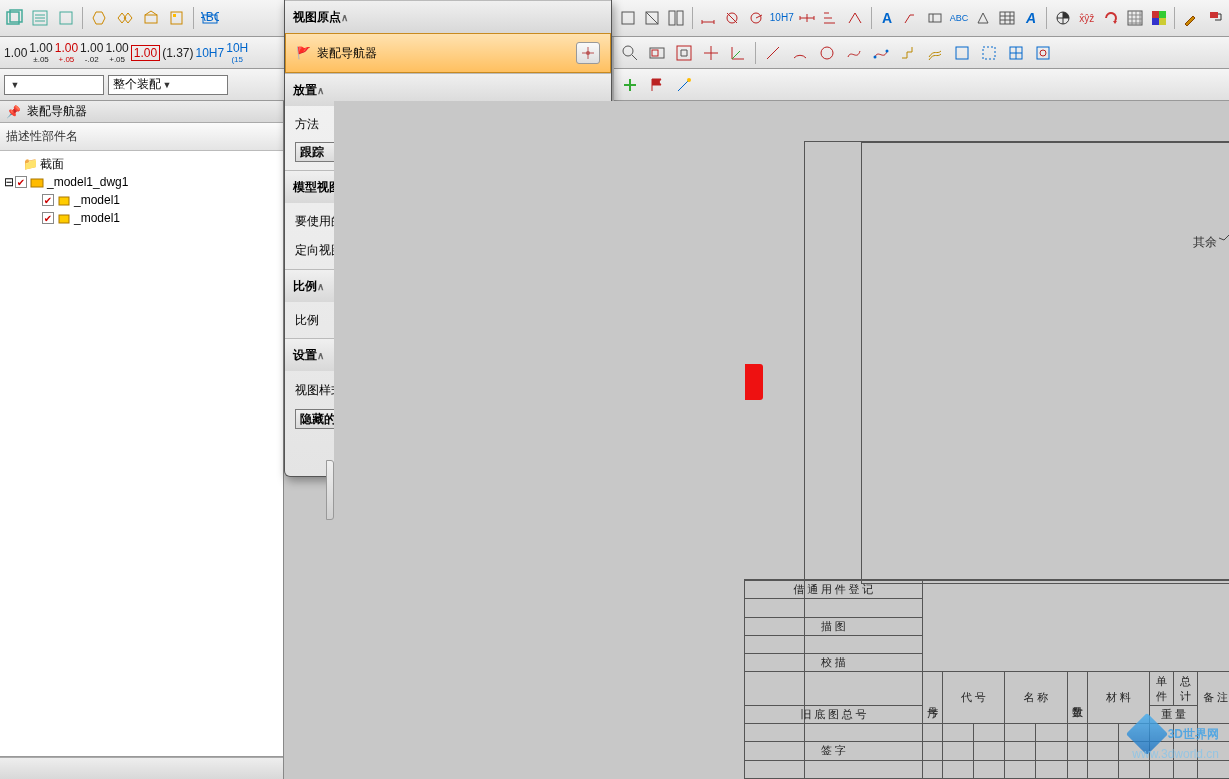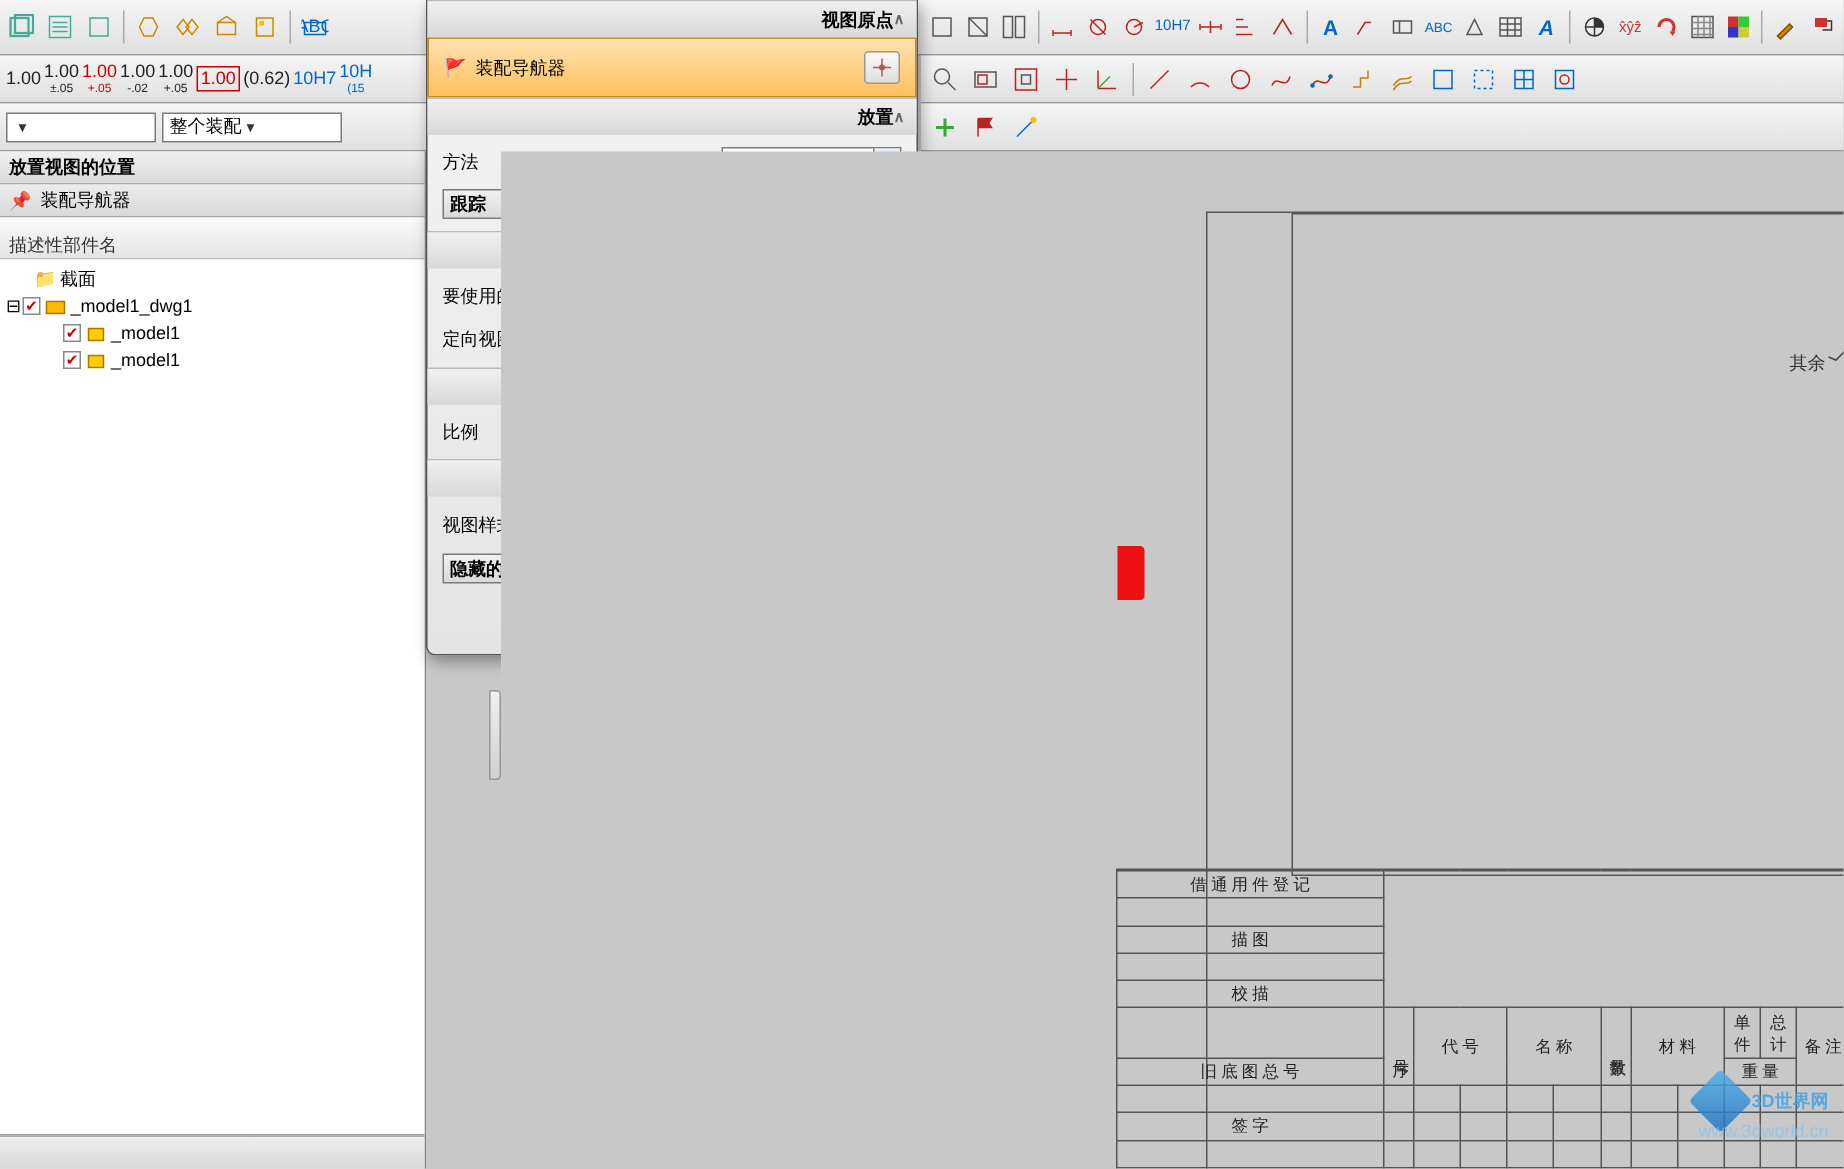--- a/index.html
+++ b/index.html
@@ -12,30 +12,30 @@
 .tb-icon svg{width:18px;height:18px}
 .tb-sep{width:1px;height:22px;background:#aaa;margin:0 2px}
 .tol{font-family:Arial;font-size:10px;color:#222;text-align:center;line-height:1}
 .tol .s{font-size:8px}
 .tol.r{color:#c00}.tol.b{color:#06c}
 .combo{display:inline-flex;align-items:center;border:1px solid #7a7a7a;background:#fff;height:20px;padding:0 2px 0 4px;cursor:pointer}
 .combo .arrow{width:12px;text-align:center;color:#333;font-size:9px}
 .leftpanel{position:absolute;top:101px;left:0;width:284px;bottom:0;background:#f0f0f0;border-right:1px solid #888;display:flex;flex-direction:column}
 .lp-title{height:22px;background:linear-gradient(#f0f0f0,#dadada);border-bottom:1px solid #aaa;display:flex;align-items:center;padding:0 6px;font-weight:bold}
 .lp-sub{height:22px;background:linear-gradient(#ececec,#d8d8d8);display:flex;align-items:center;padding:0 6px;border-bottom:1px solid #aaa;gap:6px}
-.lp-hdr{height:28px;background:linear-gradient(#fbfbfb,#e4e4e4);border-bottom:1px solid #bbb;display:flex;align-items:flex-end;padding:0 6px;color:#333}
+.lp-hdr{height:28px;background:linear-gradient(#fbfbfb,#e4e4e4);border-bottom:1px solid #bbb;display:flex;align-items:center;padding:0 6px;color:#333}
 .tree{flex:1;background:#fff;overflow:auto;border-bottom:1px solid #999;padding:4px 0}
 .tree-row{display:flex;align-items:center;height:18px;padding:0 4px;gap:3px;cursor:pointer}
 .indent{display:inline-block;width:16px}
 .chk{width:12px;height:12px;border:1px solid #888;background:#fff;display:inline-flex;align-items:center;justify-content:center;font-size:10px;color:#c00}
 .ficon{width:14px;height:14px;display:inline-block}
 .lp-foot{height:22px;background:linear-gradient(#eee,#d8d8d8);border-top:1px solid #aaa}
 .dialog{position:absolute;top:0;left:284px;width:328px;background:linear-gradient(#f4f4f4,#e4e4e4);border:1px solid #555;border-top:none;box-shadow:2px 4px 10px rgba(0,0,0,.35);border-radius:0 0 6px 6px}
 .dlg-sec{border-top:1px solid #bbb}
-.dlg-hdr{height:24px;display:flex;align-items:center;justify-content:flex-end;padding:4px 8px;background:linear-gradient(#f0f0f0,#d8d8d8);font-weight:bold;cursor:pointer}
+.dlg-hdr{height:24px;display:flex;align-items:center;justify-content:flex-start;padding:16px 8px;background:linear-gradient(#f0f0f0,#d8d8d8);font-weight:bold;cursor:pointer}
 .dlg-hdr .caret{font-size:10px;color:#666}
 .dlg-body{padding:8px 10px;display:flex;flex-direction:column;gap:8px}
 .row{display:flex;align-items:center;justify-content:space-between;gap:6px}
 .select{display:flex;align-items:center;border:1px solid #7a7a7a;background:#fff;height:20px;min-width:120px}
 .select .val{flex:1;padding:0 4px;white-space:nowrap}
 .select .dd{width:18px;height:18px;background:linear-gradient(#e8f0ff,#bcd4f6);border-left:1px solid #7a7a7a;display:flex;align-items:center;justify-content:center;font-size:9px;color:#234}
 .orange{background:linear-gradient(#ffe2b0,#ffc060);border:1px solid #c88a20}
 .iconbtn{width:24px;height:22px;border:1px solid #999;border-radius:3px;background:linear-gradient(#fafafa,#dedede);display:flex;align-items:center;justify-content:center;cursor:pointer}
 .wide-sel{flex:1}
 .dlg-foot{padding:8px;display:flex;justify-content:flex-end}
@@ -352,40 +352,37 @@
     </span>
 </div>
 
 <div class="toolbar-mid">
   <span class="tol"><span>1.00</span></span>
   <span class="tol"><span>1.00</span><br><span class="s">±.05</span></span>
   <span class="tol r"><span>1.00</span><br><span class="s">+.05</span></span>
   <span class="tol"><span>1.00</span><br><span class="s r">-.02</span></span>
   <span class="tol"><span>1.00</span><br><span class="s r">+.05</span></span>
   <span class="tol r" style="border:1px solid #c00;padding:1px 2px"><span>1.00</span></span>
-  <span class="tol"><span>(0.62)</span></span>
+  <span class="tol"><span>(1.37)</span></span>
   <span class="tol b"><span>10H7</span></span>
   <span class="tol b"><span>10H</span><br><span class="s">(15</span></span>
 </div>
 
 <div style="position:absolute;top:69px;left:0;width:284px;height:32px;background:linear-gradient(#f5f5f5,#e0e0e0);border-bottom:1px solid #999;display:flex;align-items:center;padding:0 4px;gap:4px">
   <div class="combo" style="width:100px">
       <span class="val"></span>
       <span class="arrow">▼</span>
     </div>
   <div class="combo" style="width:120px">
       <span class="val">整个装配</span>
       <span class="arrow">▼</span>
     </div>
 </div>
 
 <div class="leftpanel">
-  <div class="lp-title">
-      <span>放置视图的位置</span>
-    </div>
   <div class="lp-sub">
     <span>📌</span>
     <span style="font-weight:normal">装配导航器</span>
   </div>
   <div class="lp-hdr">
       <span>描述性部件名</span>
     </div>
   <div class="tree">
     <div class="tree-row">
       <span class="indent"></span>

